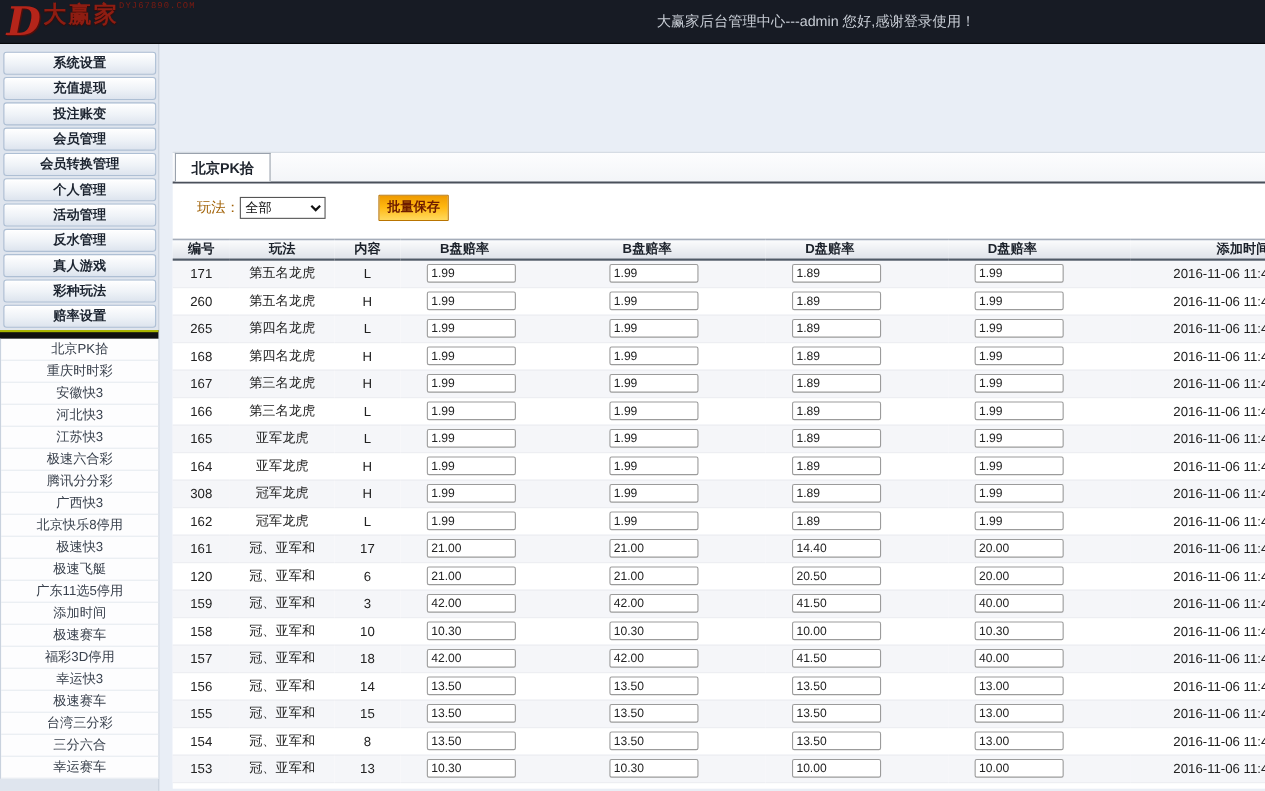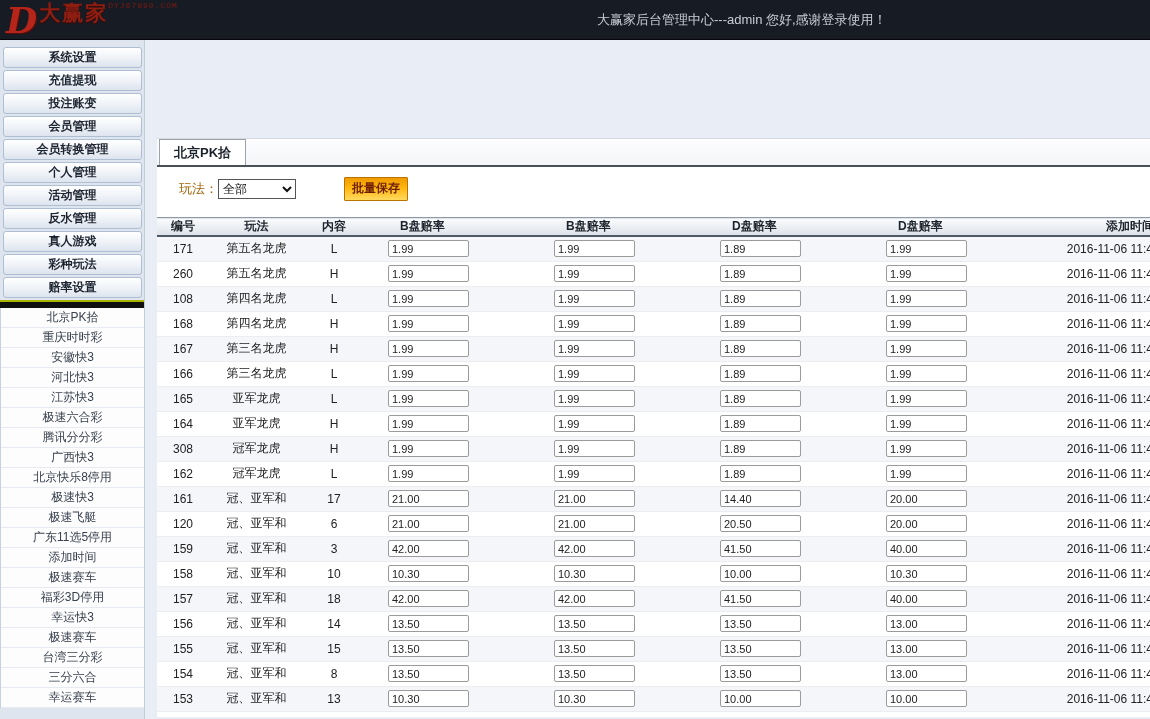--- a/index.html
+++ b/index.html
@@ -169,21 +169,21 @@
     <td class="c-id">260</td>
     <td class="c-play">第五名龙虎</td>
     <td class="c-content">H</td>
     <td class="c-odds"><input class="odds-input" type="text" value="1.99" style=""></td>
     <td class="c-odds"><input class="odds-input" type="text" value="1.99" style=""></td>
     <td class="c-odds"><input class="odds-input" type="text" value="1.89" style=""></td>
     <td class="c-odds"><input class="odds-input" type="text" value="1.99" style=""></td>
     <td class="c-time">2016-11-06 11:4</td>
   </tr>
             <tr class="alt">
-    <td class="c-id">108</td>
+    <td class="c-id">265</td>
     <td class="c-play">第四名龙虎</td>
     <td class="c-content">L</td>
     <td class="c-odds"><input class="odds-input" type="text" value="1.99" style=""></td>
     <td class="c-odds"><input class="odds-input" type="text" value="1.99" style=""></td>
     <td class="c-odds"><input class="odds-input" type="text" value="1.89" style=""></td>
     <td class="c-odds"><input class="odds-input" type="text" value="1.99" style=""></td>
     <td class="c-time">2016-11-06 11:4</td>
   </tr>
             <tr>
     <td class="c-id">168</td>

